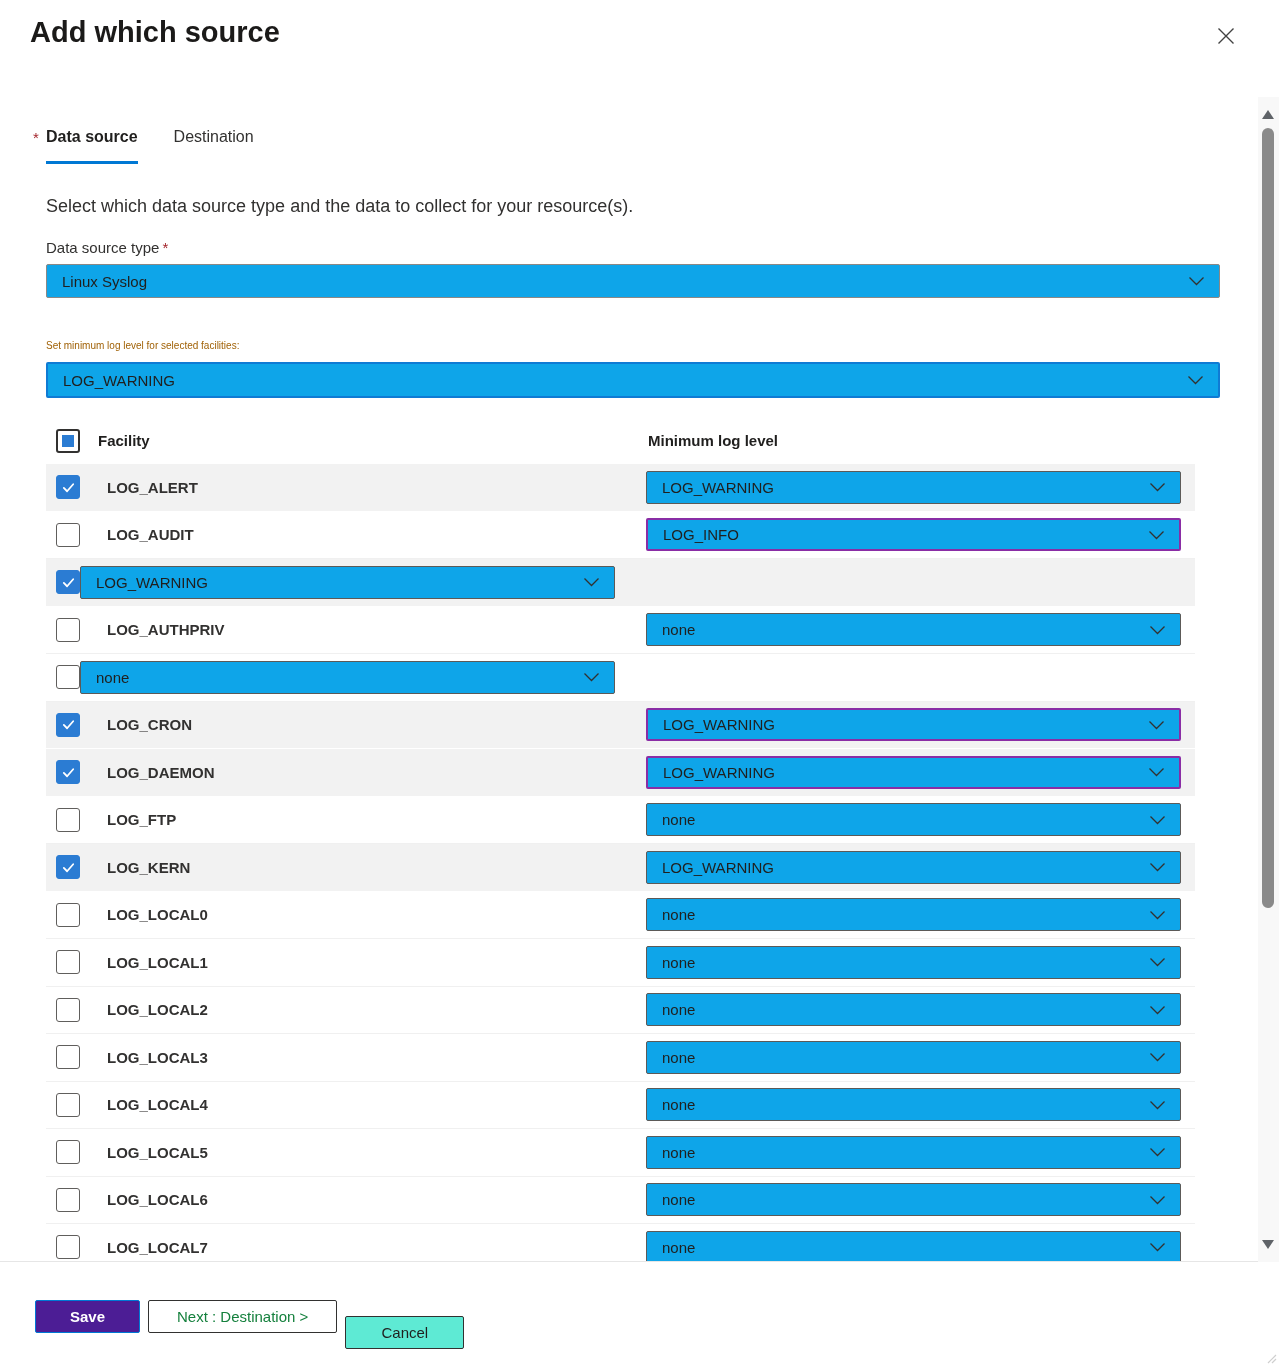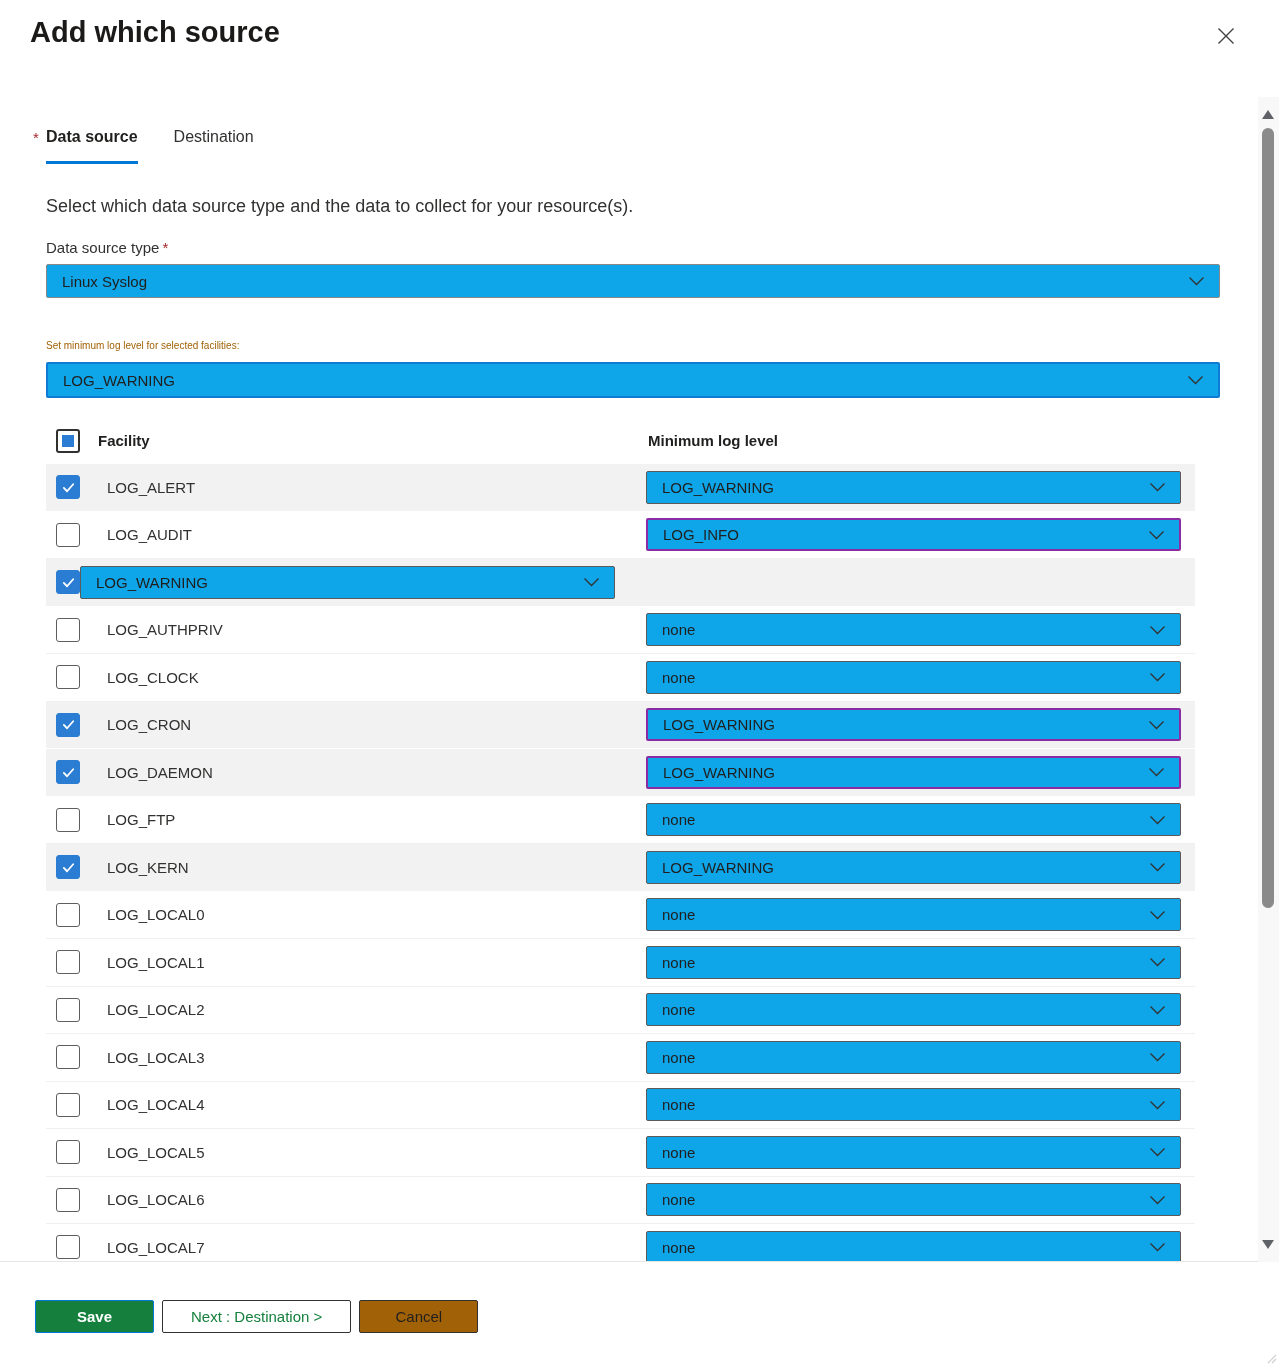--- a/index.html
+++ b/index.html
@@ -49,21 +49,21 @@
   .select-focused { margin-top:6px; height:36px; width:1174px; border:2px solid #0f7bd4; }
 
   
   .facility-table { margin-top:19px; width:1149px; }
   .thead { display:flex; align-items:center; height:47px; padding-left:10px; }
   .thead .col-facility { margin-left:18px; width:539px; font-size:15px; font-weight:700; color:#201f1e; }
   .thead .col-level { font-size:15px; font-weight:700; color:#201f1e; padding-left:11px; }
 
   .trow { display:flex; align-items:center; height:47.5px; padding-left:10px; background:#fff; border-bottom:1px solid #f0f0f0; }
   .trow.checked { background:#f2f2f2; border-bottom:1px solid #ffffff; }
-  .facility-label { margin-left:27px; width:539px; font-size:15px; color:#323130; }
+  .facility-label { margin-left:27px; width:539px; font-size:15px; color:#323130;font-weight:bold; }
 
   .checkbox {
     width:24px; height:24px; border:1.5px solid #605e5c; border-radius:3px; background:#fff;
     display:flex; align-items:center; justify-content:center; cursor:pointer; flex:none;
   }
   .checkbox.on { background:#2b7cd3; border-color:#2b7cd3; }
   .checkbox.indeterminate { border:2px solid #323130; border-radius:3px; }
   .checkbox.indeterminate .inner-square { width:12px; height:12px; background:#2b7cd3; }
 
   .row-select { width:535px; height:33px; border:1px solid #5c5a58; }
@@ -72,23 +72,23 @@
   
   .scrollbar { position:absolute; top:97px; right:0; width:21px; height:1165px; background:#f8f8f8; }
   .scroll-arrow-up { position:absolute; top:13px; left:4px; width:0; height:0; border-left:6.5px solid transparent; border-right:6.5px solid transparent; border-bottom:9px solid #5f6368; cursor:pointer; }
   .scroll-arrow-down { position:absolute; bottom:13px; left:4px; width:0; height:0; border-left:6.5px solid transparent; border-right:6.5px solid transparent; border-top:9px solid #5f6368; cursor:pointer; }
   .scroll-thumb { position:absolute; top:31px; left:4px; width:12px; height:780px; background:#8a8a8a; border-radius:6px; cursor:pointer; }
 
   
   .dialog-footer { position:absolute; top:1263px; left:0; right:0; bottom:0; background:#fff; }
   .footer-buttons { display:flex; margin:37px 0 0 35px; gap:8px; }
   .btn { height:33px; font-size:15px; font-family:"Liberation Sans", sans-serif; border-radius:2px; cursor:pointer; display:flex; align-items:center; justify-content:center; }
-  .btn-primary { width:119px; background:#15803d; color:#fff; border:1px solid #0078d4; font-weight:700; }
+  .btn-primary { width:105px; background:#4c1d95; color:#fff; border:1px solid #0078d4; font-weight:700; }
   .btn-secondary { background:#fff; color:#15803d; border:1px solid #323130; padding:0 28px; }
-  .btn-cancel { width:119px; background:#a16207; color:#201f1e; border:1px solid #323130; }
+  .btn-cancel { width:119px; background:#5eead4; color:#201f1e; border:1px solid #323130;margin-top:16px; }
 
   .resize-grip { position:absolute; right:2px; bottom:2px; }
 </style>
 </head>
 <body>
 
 <div class="dialog-header">
   <div class="dialog-title">Add which source</div>
   <button class="close-btn">
     <span style="display:flex;">
@@ -203,21 +203,20 @@
         <svg width="17" height="12" viewBox="0 0 17 12">
                   <path d="M1.5 2.5 L8.5 9.5 L15.5 2.5" stroke="#323130" stroke-width="1.3" fill="none"></path>
                 </svg>
       </span>
     </div>
   </div>
           <div class="trow">
     <span class="checkbox off">
       
     </span>
-    <span class="facility-label">LOG_CLOCK</span>
     <div class="select row-select">
       <span class="select-value">none</span>
       <span class="chevron">
         <svg width="17" height="12" viewBox="0 0 17 12">
                   <path d="M1.5 2.5 L8.5 9.5 L15.5 2.5" stroke="#323130" stroke-width="1.3" fill="none"></path>
                 </svg>
       </span>
     </div>
   </div>
           <div class="trow checked">

